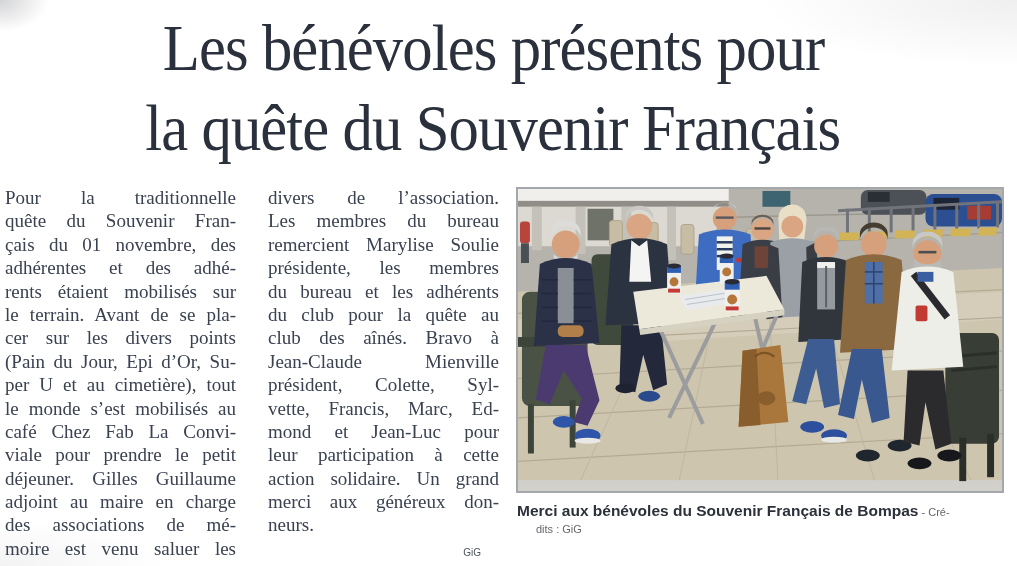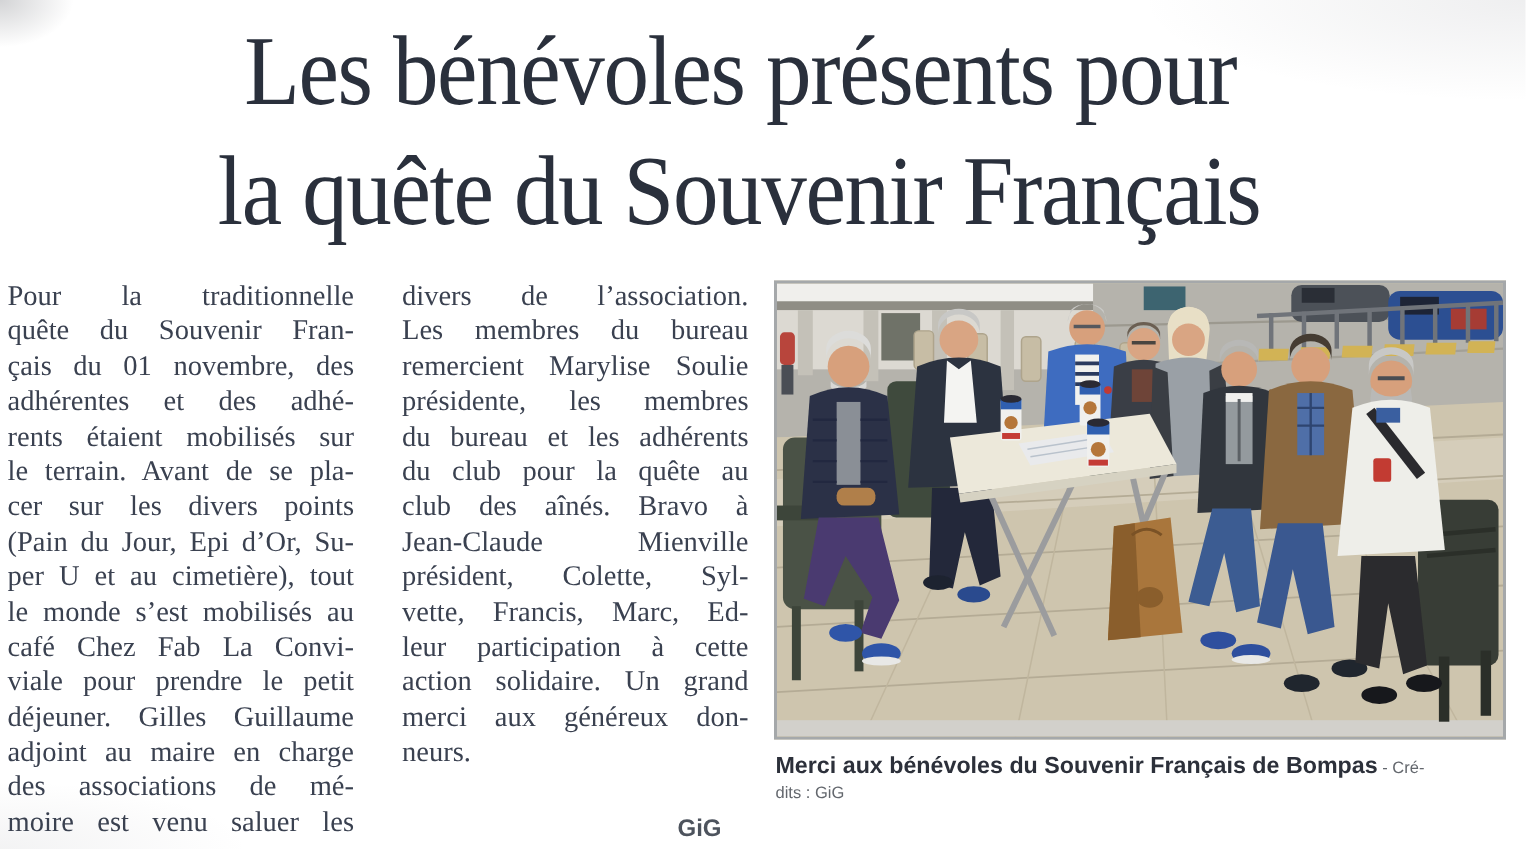--- a/index.html
+++ b/index.html
@@ -17,34 +17,34 @@
     font-size:66px; line-height:80px; font-weight:400; letter-spacing:-1px;
   }
   .headline .hl{display:inline-block; transform:scaleX(.92); transform-origin:center; white-space:nowrap;}
   .col{position:absolute; top:186px; width:231px; font-size:19px; line-height:23.4px;}
   #col1{left:5px;}
   #col2{left:268px;}
   .line{height:23.4px; text-align:justify; text-align-last:justify; overflow:visible; white-space:nowrap;}
   #col2 .line:last-child{text-align-last:left;}
   .sig{
     margin-top:4px; padding-right:18px; text-align:right;
-    font-family:"Liberation Sans", sans-serif; font-weight:bold; font-size:16px;
+    font-family:"Liberation Sans", sans-serif; font-weight:normal; font-size:10px;
   }
   .photo-frame{
     position:absolute; left:516px; top:187px; width:488px; height:306px;
     box-sizing:border-box; border:2px solid #a5a8aa; background:#cfc6b0;
   }
   .photo-frame svg{display:block; width:100%; height:100%;}
   .caption{
     position:absolute; left:517px; top:501px; width:492px;
     font-family:"Liberation Sans", sans-serif; font-weight:bold;
     font-size:15.5px; line-height:20px;
   }
   .caption .credits{font-weight:normal; font-size:11px;}
-  .caption .credits-2{display:block; font-weight:normal; font-size:11px; line-height:14px;}
+  .caption .credits-2{display:block; font-weight:normal; font-size:11px; line-height:14px;margin-left:19px;}
 </style>
 </head>
 <body>
 
 <div class="headline" style="color: rgb(42, 48, 60);">
   <div><span class="hl">Les bénévoles présents pour</span></div>
   <div><span class="hl">la quête du Souvenir Français</span></div>
 </div>
 
 <div class="col" id="col1" style="color: rgb(58, 65, 80);">
@@ -72,20 +72,21 @@
 <div class="line">divers de l’association.</div>
     <div class="line">Les membres du bureau</div>
     <div class="line">remercient Marylise Soulie</div>
     <div class="line">présidente, les membres</div>
     <div class="line">du bureau et les adhérents</div>
     <div class="line">du club pour la quête au</div>
     <div class="line">club des aînés. Bravo à</div>
     <div class="line">Jean-Claude Mienville</div>
     <div class="line">président, Colette, Syl-</div>
     <div class="line">vette, Francis, Marc, Ed-</div>
+    <div class="line">mond et Jean-Luc pour</div>
     <div class="line">leur participation à cette</div>
     <div class="line">action solidaire. Un grand</div>
     <div class="line">merci aux généreux don-</div>
     <div class="line">neurs.</div>
   </div>
 <div class="col" id="col2sig" style="left: 268px; top: 186px; pointer-events: none; color: rgb(58, 65, 80);">
   <div style="height:351px;"></div>
   <div class="sig" style="color: rgb(77, 83, 93);">GiG</div>
 </div>
 

